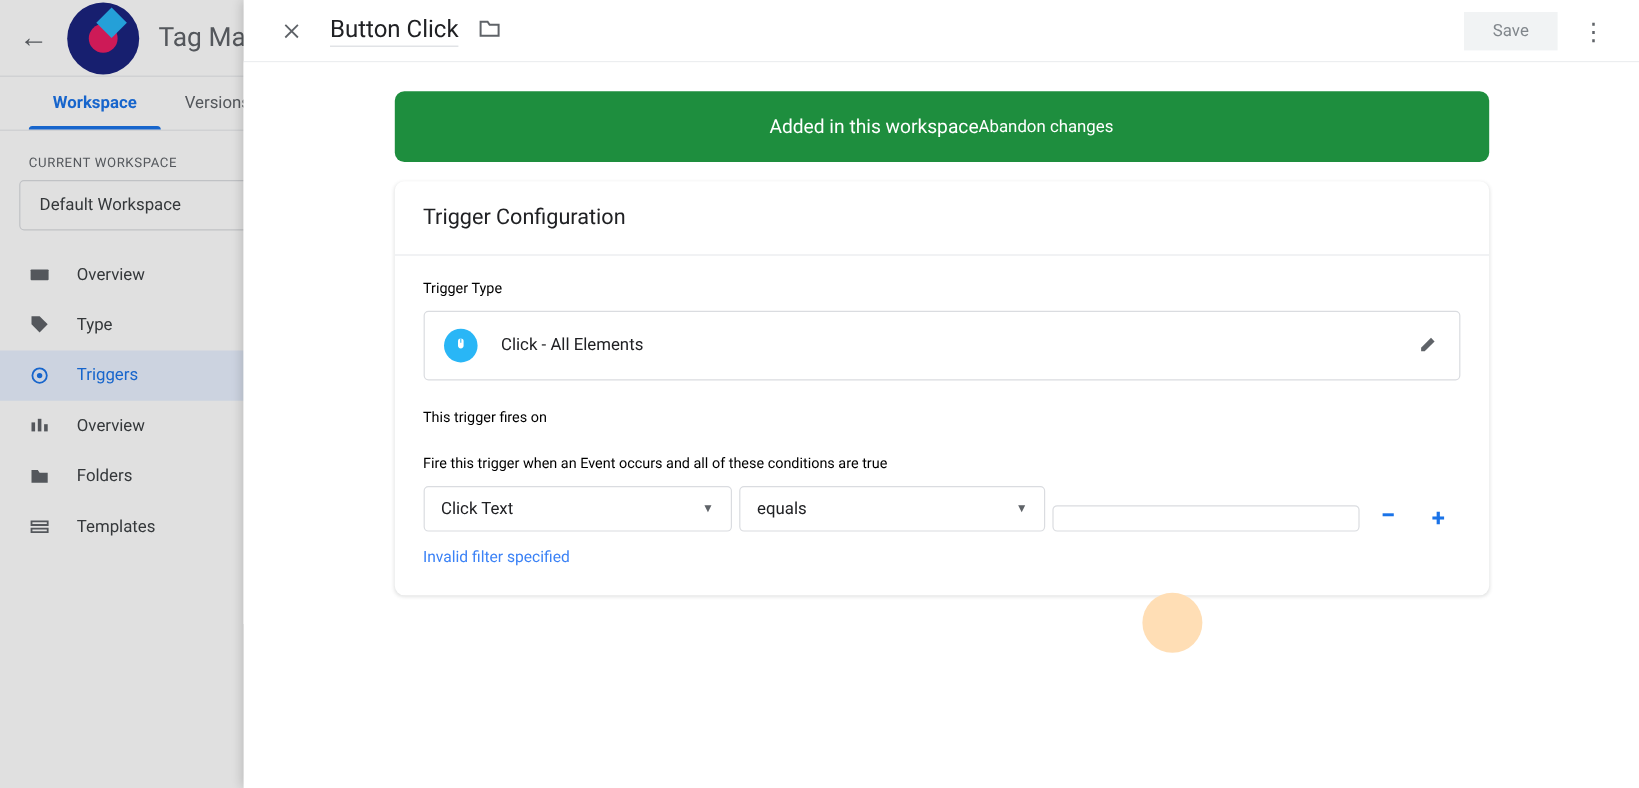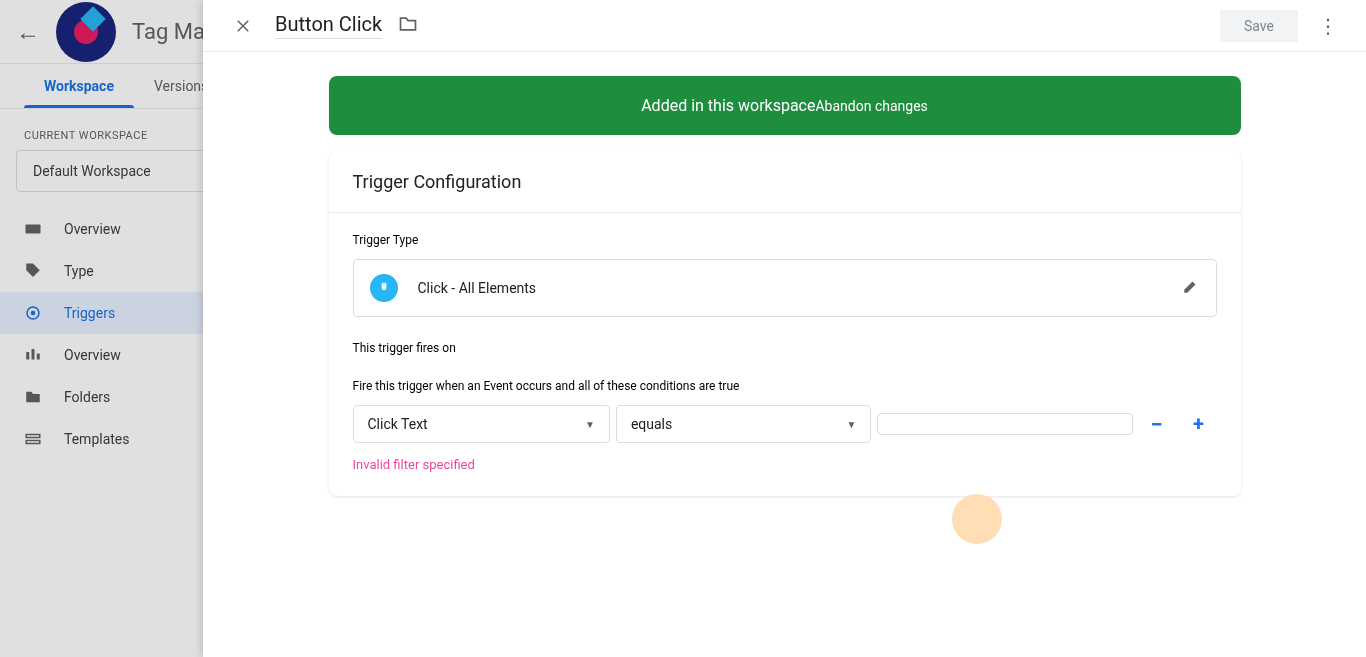--- a/index.html
+++ b/index.html
@@ -45,29 +45,29 @@
     .type-box { border: 1px solid #dadce0; border-radius: 4px; padding: 14px 16px; display: flex; align-items: center; }
     .type-ico { width: 28px; height: 28px; border-radius: 50%; background: #29b6f6; display: flex; align-items: center; justify-content: center; margin-right: 20px; }
     .type-text { flex: 1; font-size: 14px; color: #202124; }
     .edit-ico { color: #5f6368; }
     .radio-row { display: flex; gap: 40px; margin-top: 14px; }
     .radio-opt { display: flex; align-items: center; gap: 12px; font-size: 14px; color: #202124; }
     .radio-box { width: 20px; height: 20px; border: 2px solid #5f6368; border-radius: 50%; display: flex; align-items: center; justify-content: center; }
     .radio-box.sel { border-color: #1a73e8; }
     .radio-box.sel::after { content: ''; width: 10px; height: 10px; border-radius: 50%; background: #1a73e8; }
     .section-space { margin-top: 24px; }
-    .filter-row { display: flex; gap: 6px; align-items: center; margin-top: 12px; }
+    .filter-row { display: flex; gap: 6px; align-items: flex-end; margin-top: 12px; }
     .select-box { border: 1px solid #dadce0; border-radius: 4px; padding: 10px 14px; display: flex; align-items: center; justify-content: space-between; font-size: 14px; color: #202124; }
     .sel-var { width: 258px; }
     .sel-op { width: 256px; }
     .sel-val { width: 256px; }
     .dd-arrow { color: #5f6368; font-size: 10px; }
     .minus-btn { color: #1a73e8; font-size: 22px; font-weight: bold; width: 36px; text-align: center; }
     .plus-btn { color: #1a73e8; font-size: 20px; font-weight: bold; width: 36px; text-align: center; }
-    .error-text { color: #ec4899; font-size: 13px; margin-top: 14px; }
+    .error-text { color: #3b82f6; font-size: 13px; margin-top: 14px; }
     .cursor-dot { position: absolute; width: 50px; height: 50px; border-radius: 50%; background: #ffdeb5; left: 749px; top: 494px; }
   </style>
 </head>
 <body>
 
 <div class="bg-layer">
   <div class="bg-header">
     <span class="back-arrow">←</span>
     <div class="logo"></div>
     <span class="app-title">Tag Manage</span>

